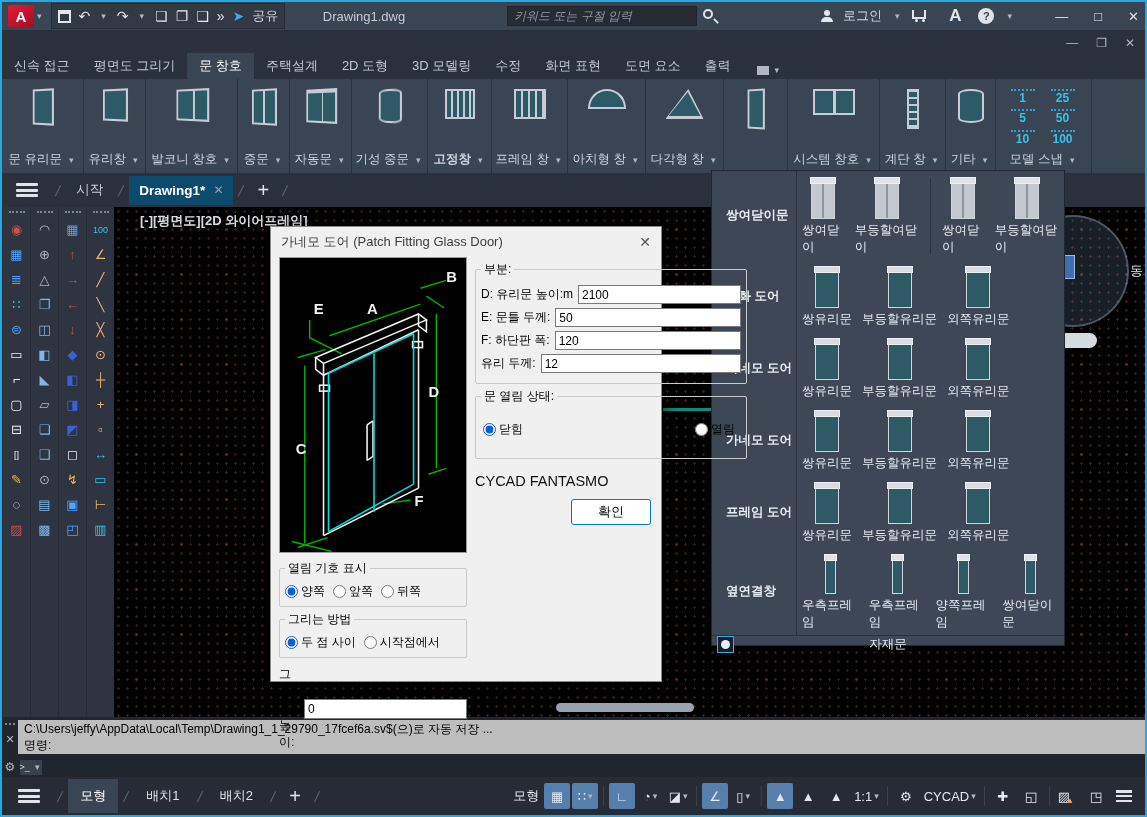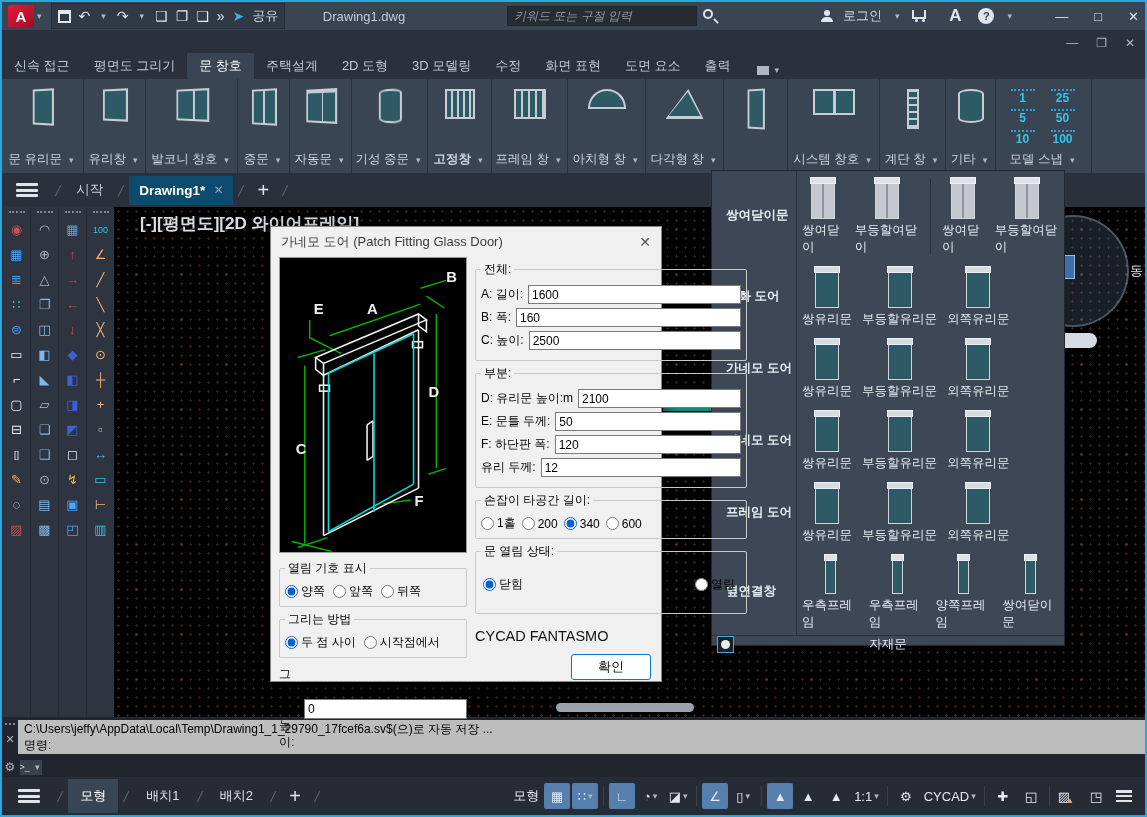--- a/index.html
+++ b/index.html
@@ -80,21 +80,21 @@
   .ftab .x{color:#9aa3af;font-weight:normal;font-size:12px;}
   .plusbtn{color:#dfe4ea;font-size:20px;margin:0 8px;}
   
   .lefttool{position:absolute;left:2px;top:207px;width:112px;height:510px;background:#262b35;display:flex;gap:1px;padding-left:1px;}
   .tcol{width:27px;background:#2e3440;display:flex;flex-direction:column;align-items:center;padding-top:2px;}
   .tgrip{width:16px;border-top:2px dotted #7c8696;margin:2px 0 4px;}
   .ticon{width:24px;height:25px;display:flex;align-items:center;justify-content:center;font-size:13px;cursor:default;}
   .canvas{position:absolute;left:114px;top:207px;width:1031px;height:510px;background:#000;
           background-image:radial-gradient(circle,#5e2a2a 1.2px,transparent 1.6px),radial-gradient(circle,#3c1d1d 1px,transparent 1.3px);
           background-size:45px 45px,9px 9px;}
-  .vplabel{position:absolute;left:10px;top:5px;color:#d8dce2;font-size:17px;font-weight:bold;padding-left:16px;}
+  .vplabel{position:absolute;left:10px;top:5px;color:#d8dce2;font-size:13px;font-weight:bold;padding-left:16px;}
   .compass{position:absolute;right:16px;top:8px;width:112px;height:112px;border-radius:50%;
            background:rgba(90,110,140,.28);border:2px solid rgba(170,190,215,.35);}
   .compass .face{position:absolute;left:22px;top:38px;width:34px;height:24px;background:#3f6fae;border:1px solid #9db8dc;}
   .east{position:absolute;right:2px;top:55px;color:#e8edf4;font-size:13px;}
   .navpill{position:absolute;right:48px;top:126px;width:46px;height:15px;background:#d6dbe2;border-radius:8px;}
   .tealline{position:absolute;left:663px;top:408px;width:134px;height:3px;background:#0e8c7a;z-index:30;}
   .hscroll{position:absolute;left:556px;top:703px;width:138px;height:9px;background:#9aa3ad;border-radius:5px;z-index:20;}
   
   .dialog{position:absolute;left:270px;top:226px;width:392px;height:456px;background:#f0f0f0;border:1px solid #8a8a8a;
           box-shadow:3px 4px 14px rgba(0,0,0,.5);z-index:50;color:#000;font-size:12px;}
@@ -664,72 +664,36 @@
               </label>
             </div>
         </fieldset>
         <div class="hrow">
           <label>그려질 높이:</label>
           <input type="text" value="0" style="">
         </div>
       </div>
       <div class="dright">
         <fieldset>
-          <legend>전체:</legend>
-          <div class="frow">
-              <label>A: 길이:</label>
-            <input type="text" value="1600" style="">
-            </div>
-          <div class="frow">
-              <label>B: 폭:</label>
-            <input type="text" value="160" style="">
-            </div>
-          <div class="frow">
-              <label>C: 높이:</label>
-            <input type="text" value="2500" style="">
-            </div>
-        </fieldset>
-        <fieldset>
           <legend>부분:</legend>
           <div class="frow">
               <label>D: 유리문 높이:m</label>
             <input type="text" value="2100" style="">
             </div>
           <div class="frow">
               <label>E: 문틀 두께:</label>
             <input type="text" value="50" style="">
             </div>
           <div class="frow">
               <label>F: 하단판 폭:</label>
             <input type="text" value="120" style="">
             </div>
           <div class="frow">
               <label>유리 두께:</label>
             <input type="text" value="12" style="">
-            </div>
-        </fieldset>
-        <fieldset>
-          <legend>손잡이 타공간 길이:</legend>
-          <div class="radios" id="rg-handle" style="gap:6px;">
-              <label>
-                <input type="radio" name="handle" style="">
-                <span>1홀</span>
-              </label>
-              <label>
-                <input type="radio" name="handle" style="">
-                <span>200</span>
-              </label>
-              <label>
-                <input type="radio" name="handle" checked="" style="">
-                <span>340</span>
-              </label>
-              <label>
-                <input type="radio" name="handle" style="">
-                <span>600</span>
-              </label>
             </div>
         </fieldset>
         <fieldset style="min-height:66px;">
           <legend>문 열림 상태:</legend>
           <div class="radios spread" id="rg-door_state">
               <label>
                 <input type="radio" name="door_state" checked="" style="">
                 <span>닫힘</span>
               </label>
               <label>

